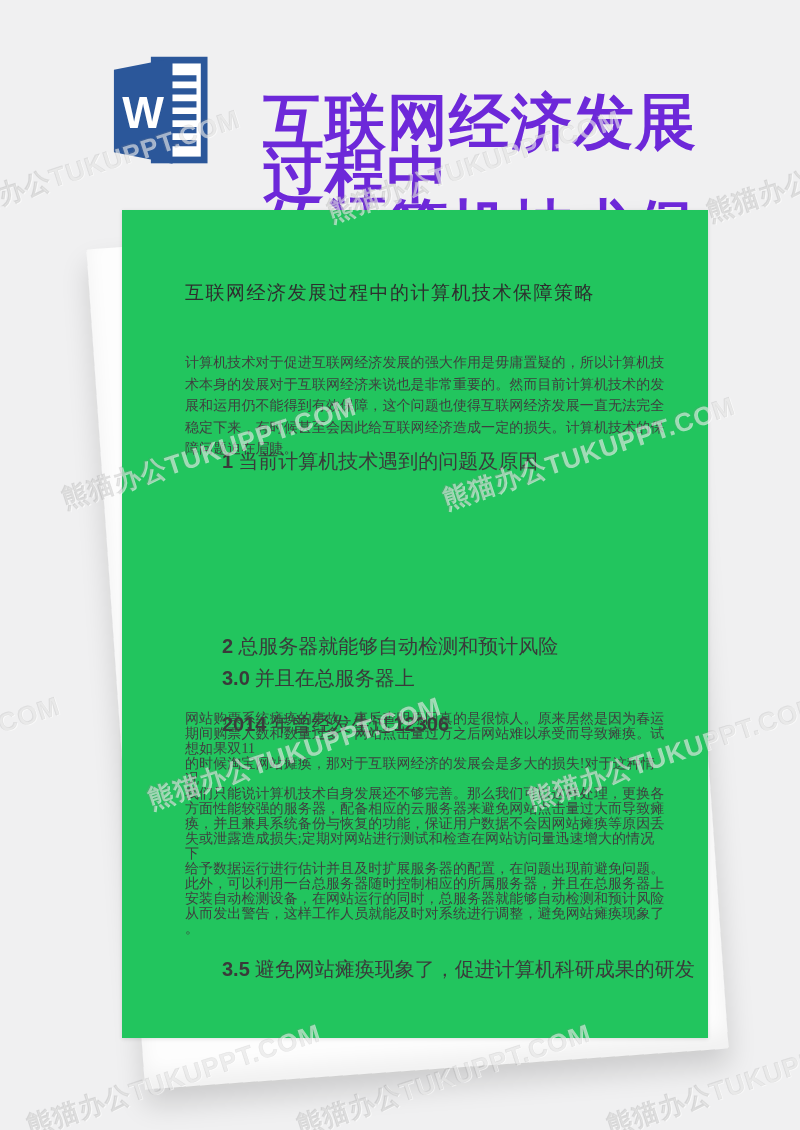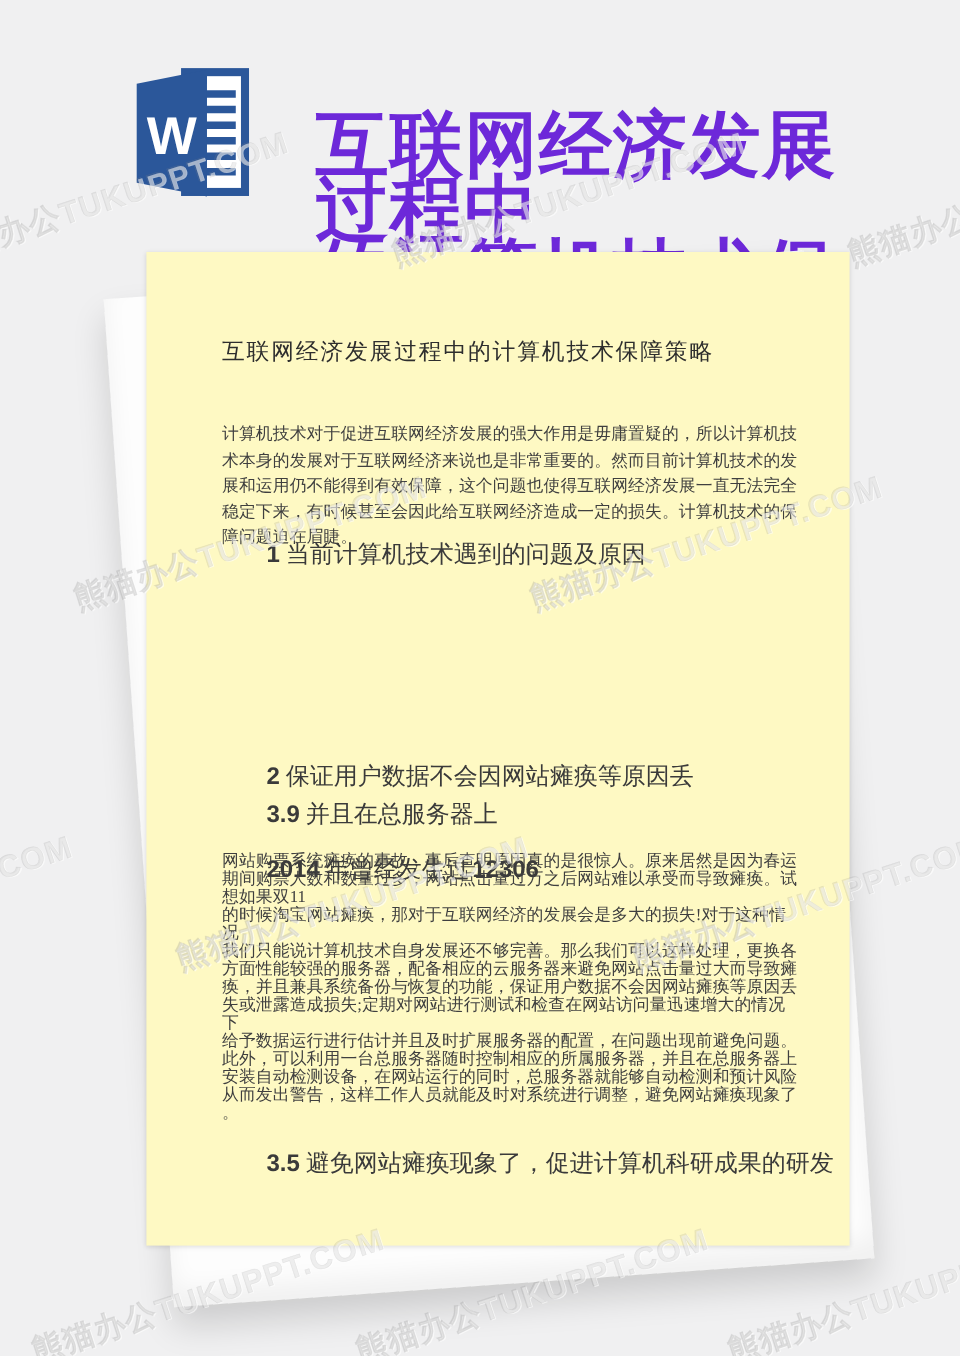--- a/index.html
+++ b/index.html
@@ -38,21 +38,21 @@
     left: 115px; top: 228px;
     width: 585px; height: 842px;
     background: #fdfdfd;
     transform: rotate(-4deg);
     box-shadow: 0 16px 28px rgba(0,0,0,0.15), inset 0 -14px 20px rgba(0,0,0,0.05);
   }
   .doc-page {
     position: absolute;
     left: 122px; top: 210px;
     width: 586px; height: 828px;
-    background: #fef9c3;
+    background: #22c55e;
     box-shadow: 0 1px 4px rgba(0,0,0,0.12);
   }
 
   
   .doc-page * { margin: 0; }
   .doc-title {
     position: absolute;
     left: 63px; top: 70px;
     font-size: 19px;
     font-weight: 400;
@@ -144,23 +144,23 @@
 
     <p class="body-par p1">计算机技术对于促进互联网经济发展的强大作用是毋庸置疑的，所以计算机技
 术本身的发展对于互联网经济来说也是非常重要的。然而目前计算机技术的发
 展和运用仍不能得到有效保障，这个问题也使得互联网经济发展一直无法完全
 稳定下来，有时候甚至会因此给互联网经济造成一定的损失。计算机技术的保
 障问题迫在眉睫。</p>
 
     <p class="h-num hd1"><span class="num">1</span><span>当前计算机技术遇到的问题及原因</span></p>
 
 
-    <p class="h-num hd2"><span class="num">2</span><span>保证用户数据不会因网站瘫痪等原因丢</span></p>
+    <p class="h-num hd2"><span class="num">2</span><span>总服务器就能够自动检测和预计风险</span></p>
 
-    <p class="h-num hd2-1"><span class="num">3.9</span><span>并且在总服务器上</span></p>
+    <p class="h-num hd2-1"><span class="num">3.0</span><span>并且在总服务器上</span></p>
 
     <p class="h-num ln2014"><span class="num">2014</span><span>年曾经发生过</span><span class="num2">12306</span></p>
 
     <p class="body-par p3">网站购票系统瘫痪的事故，事后查明原因真的是很惊人。原来居然是因为春运
 期间购票人数和数量过多，网站点击量过万之后网站难以承受而导致瘫痪。试
 想如果双11
 的时候淘宝网站瘫痪，那对于互联网经济的发展会是多大的损失!对于这种情况
 我们只能说计算机技术自身发展还不够完善。那么我们可以这样处理，更换各
 方面性能较强的服务器，配备相应的云服务器来避免网站点击量过大而导致瘫
 痪，并且兼具系统备份与恢复的功能，保证用户数据不会因网站瘫痪等原因丢

